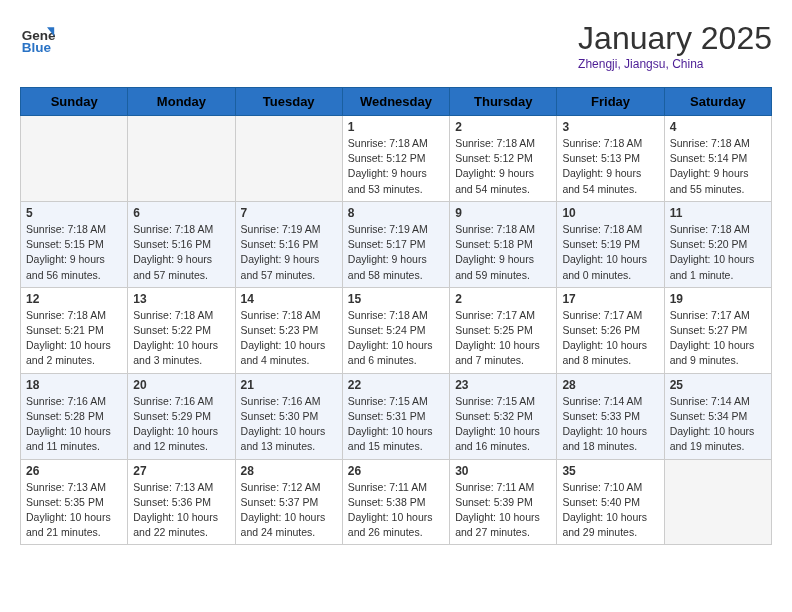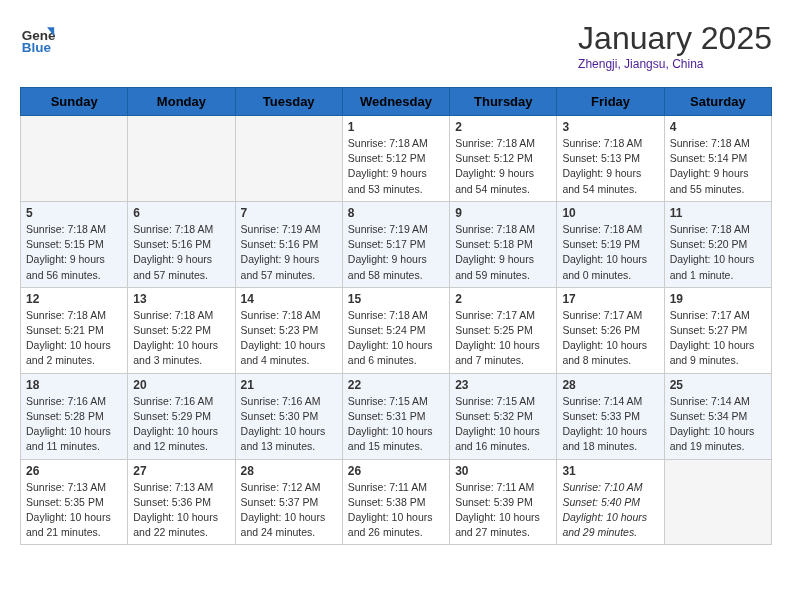--- a/index.html
+++ b/index.html
@@ -326,22 +326,22 @@
 and 26 minutes.</div>
         </td>
         <td>
           <span class="day-num">30</span>
           <div class="cell-content" style="white-space: pre-line;">Sunrise: 7:11 AM
 Sunset: 5:39 PM
 Daylight: 10 hours
 and 27 minutes.</div>
         </td>
         <td>
-          <span class="day-num">31</span>
-          <div class="cell-content" style="white-space: pre-line; font-style: italic;">Sunrise: 7:10 AM
+          <span class="day-num">35</span>
+          <div class="cell-content" style="white-space: pre-line;">Sunrise: 7:10 AM
 Sunset: 5:40 PM
 Daylight: 10 hours
 and 29 minutes.</div>
         </td>
         <td class="empty-cell"></td>
       </tr>
     </tbody>
 </table>
 
 </body></html>

